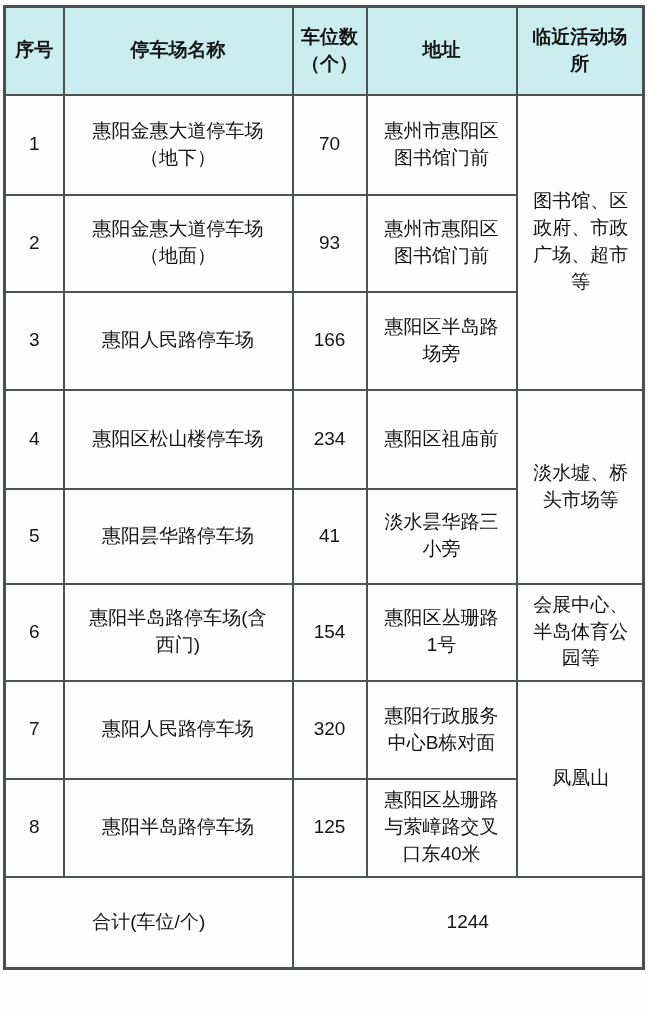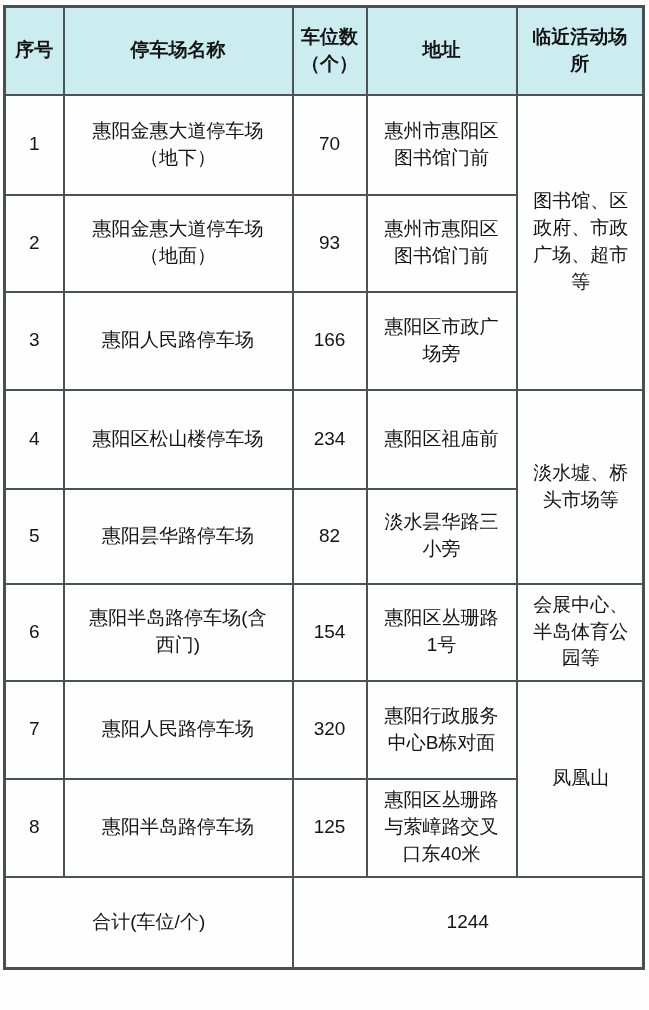--- a/index.html
+++ b/index.html
@@ -82,35 +82,35 @@
         <td>惠阳金惠大道停车场
 （地面）</td>
         <td>93</td>
         <td>惠州市惠阳区
 图书馆门前</td>
       </tr>
       <tr>
         <td>3</td>
         <td>惠阳人民路停车场</td>
         <td>166</td>
-        <td>惠阳区市政广
+        <td>惠阳区半岛路
 场旁</td>
       </tr>
       <tr>
         <td>4</td>
         <td>惠阳区松山楼停车场</td>
         <td>234</td>
         <td>惠阳区祖庙前</td>
         <td class="venue" rowspan="2">淡水墟、桥
 头市场等</td>
       </tr>
       <tr>
         <td>5</td>
         <td>惠阳昙华路停车场</td>
-        <td>82</td>
+        <td>41</td>
         <td>淡水昙华路三
 小旁</td>
       </tr>
       <tr>
         <td>6</td>
         <td>惠阳半岛路停车场(含
 西门)</td>
         <td>154</td>
         <td>惠阳区丛珊路
 1号</td>

